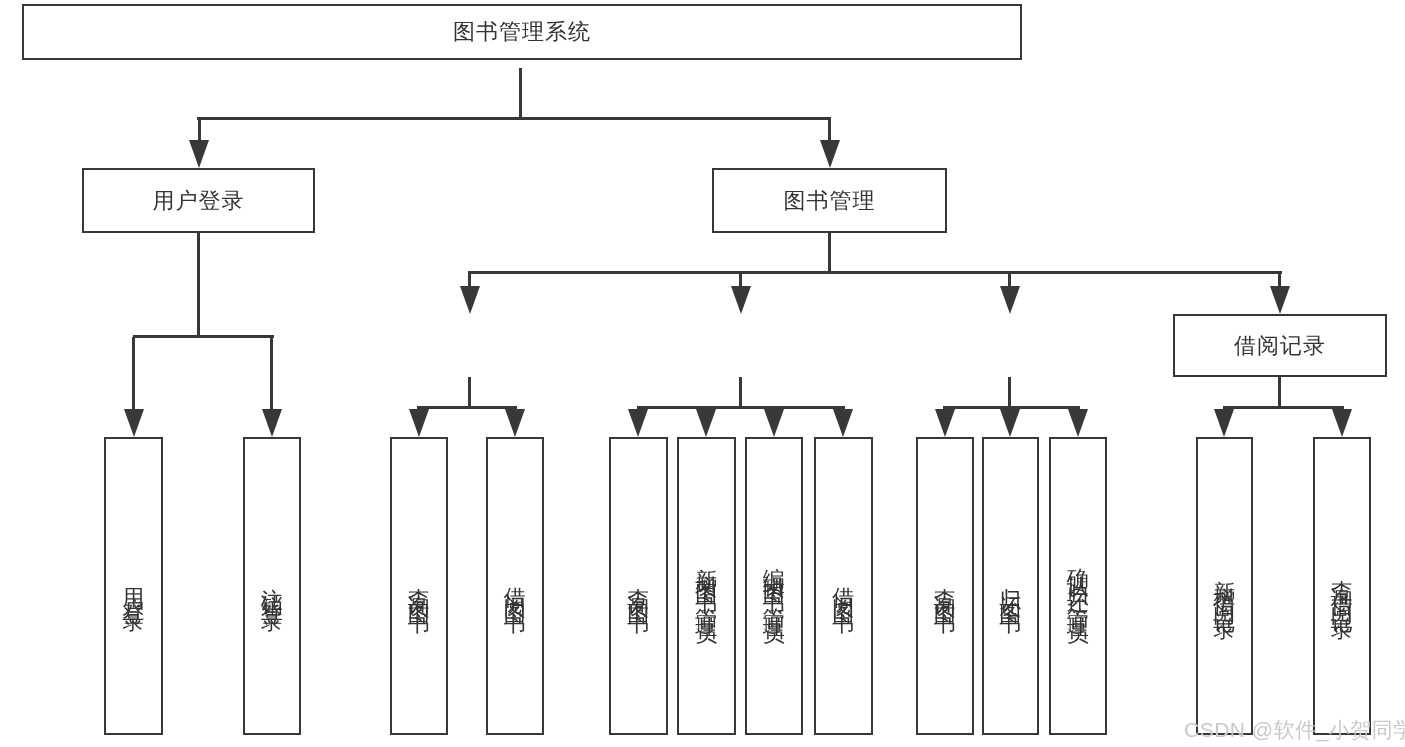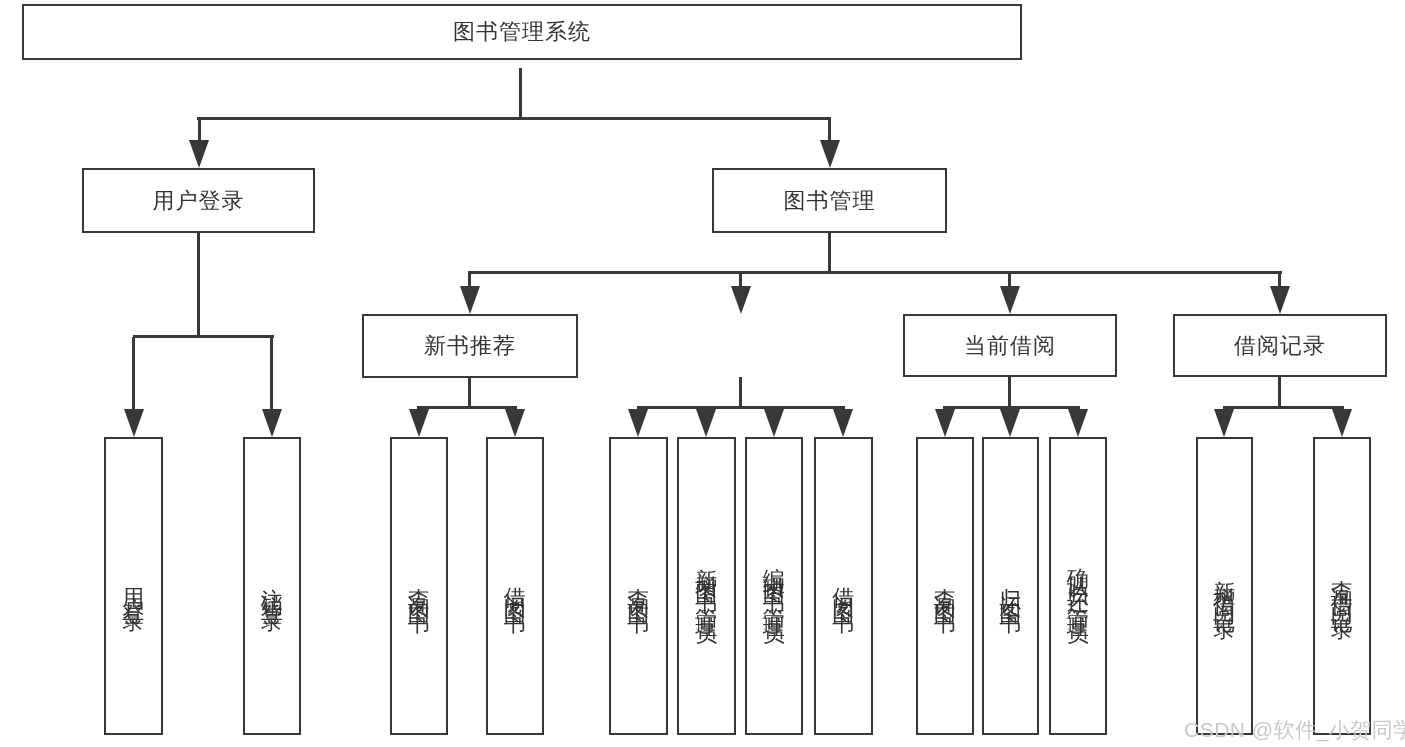--- a/index.html
+++ b/index.html
@@ -98,26 +98,20 @@
   <div class="hl" style="left:468px;top:271px;width:814px"></div>
   <div class="vl" style="left:468px;top:272px;height:16px"></div>
   <div class="head" style="left:460px;top:286px"></div>
   <div class="vl" style="left:739px;top:272px;height:16px"></div>
   <div class="head" style="left:731px;top:286px"></div>
   <div class="vl" style="left:1008px;top:272px;height:16px"></div>
   <div class="head" style="left:1000px;top:286px"></div>
   <div class="vl" style="left:1278px;top:272px;height:16px"></div>
   <div class="head" style="left:1270px;top:286px"></div>
 
-  <div class="node" style="left:362px;top:314px;width:216px;height:64px">
-    <span>新书推荐</span>
-  </div>
-  <div class="node" style="left:903px;top:314px;width:214px;height:63px">
-    <span>当前借阅</span>
-  </div>
   <div class="node" style="left:1173px;top:314px;width:214px;height:63px">
     <span>借阅记录</span>
   </div>
 
   <div class="vl" style="left:468px;top:377px;height:31px"></div>
   <div class="hl" style="left:417px;top:406px;width:100px"></div>
   <div class="vl" style="left:739px;top:377px;height:31px"></div>
   <div class="hl" style="left:637px;top:406px;width:208px"></div>
   <div class="vl" style="left:1008px;top:377px;height:31px"></div>
   <div class="hl" style="left:943px;top:406px;width:137px"></div>

